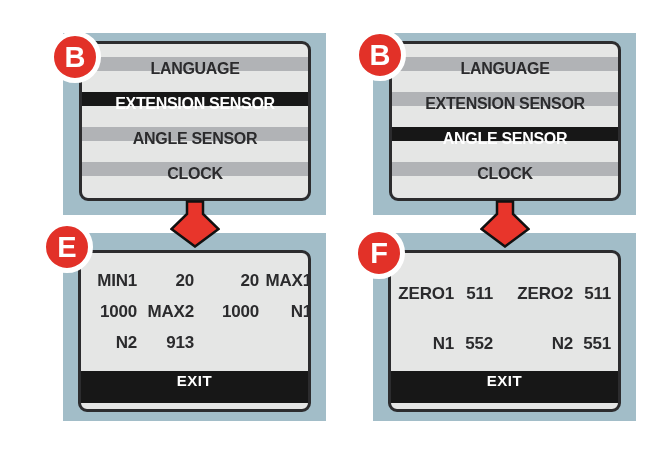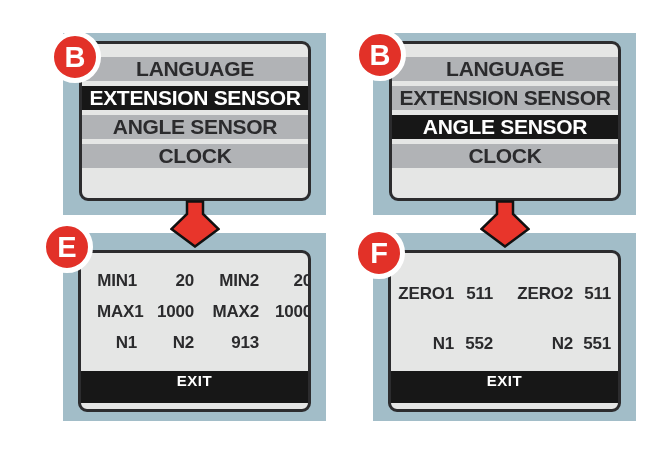--- a/index.html
+++ b/index.html
@@ -16,22 +16,22 @@
   .blue-bottom{top:200px;height:188px;}
 
   .screen{
     position:absolute;background:#e5e6e5;border:3px solid #2c2c2e;border-radius:9px;
     box-sizing:border-box;overflow:hidden;
   }
   .screen-menu{left:16px;right:15px;top:8px;bottom:14px;padding-top:13px;}
   .screen-data{left:15px;right:15px;top:17px;bottom:9px;}
 
   .menu-bar{
-    height:24px;line-height:24px;margin-bottom:5px;background:#b1b3b6;
-    text-align:center;font-size:21px;font-weight:700;letter-spacing:-0.3px;color:#2b2b2d;
+    height:14px;line-height:24px;margin-bottom:21px;background:#b1b3b6;
+    text-align:center;font-size:16px;font-weight:700;letter-spacing:-0.3px;color:#2b2b2d;
   }
   .menu-bar.selected{background:#171717;color:#ffffff;}
 
   .data-grid{
     display:grid;color:#2b2b2d;font-size:17px;font-weight:700;letter-spacing:-0.2px;
   }
   .data-grid span{text-align:right;}
   .grid-e{grid-template-columns:40px 57px 65px 53px;padding:12px 4px 0 16px;line-height:31px;}
   .grid-f{grid-template-columns:57px 39px 80px 38px;padding:16px 0 0 6px;line-height:50px;}
 
@@ -81,21 +81,20 @@
     </svg>
 
     <div class="blue-box blue-bottom">
       <div class="badge badge-e">
         <span>E</span>
       </div>
       <div class="screen screen-data">
         <div class="data-grid grid-e">
           <span>MIN1</span>
           <span>20</span>
-          <span>MIN2</span>
           <span>20</span>
           <span>MAX1</span>
           <span>1000</span>
           <span>MAX2</span>
           <span>1000</span>
           <span>N1</span>
           <span>N2</span>
           <span>913</span>
         </div>
         <div class="exit-bar">EXIT</div>

